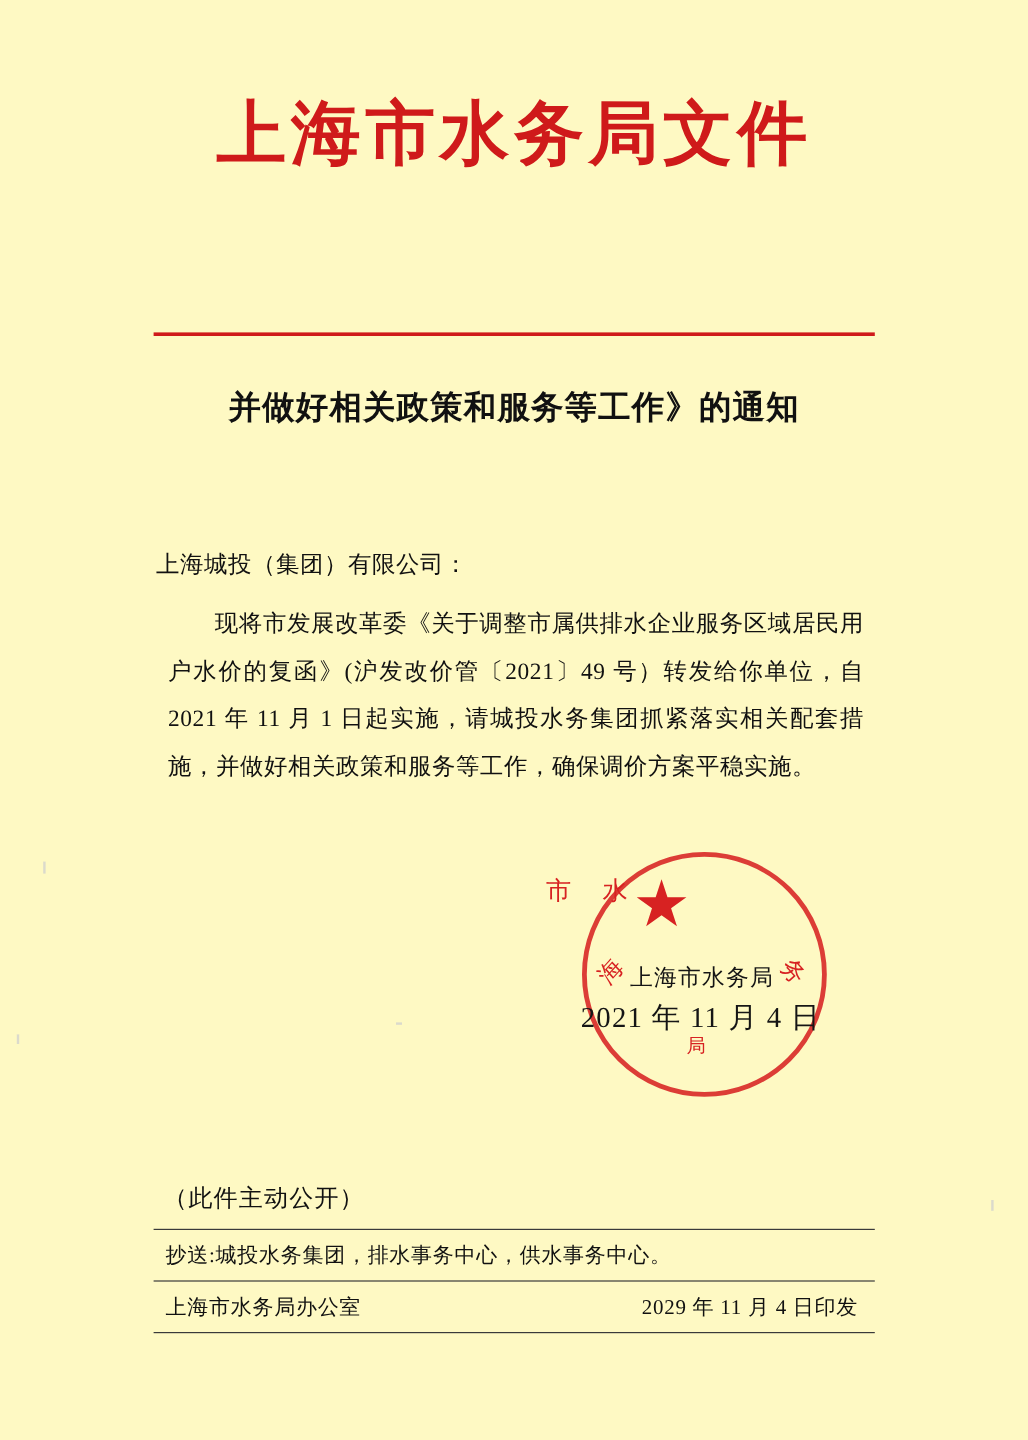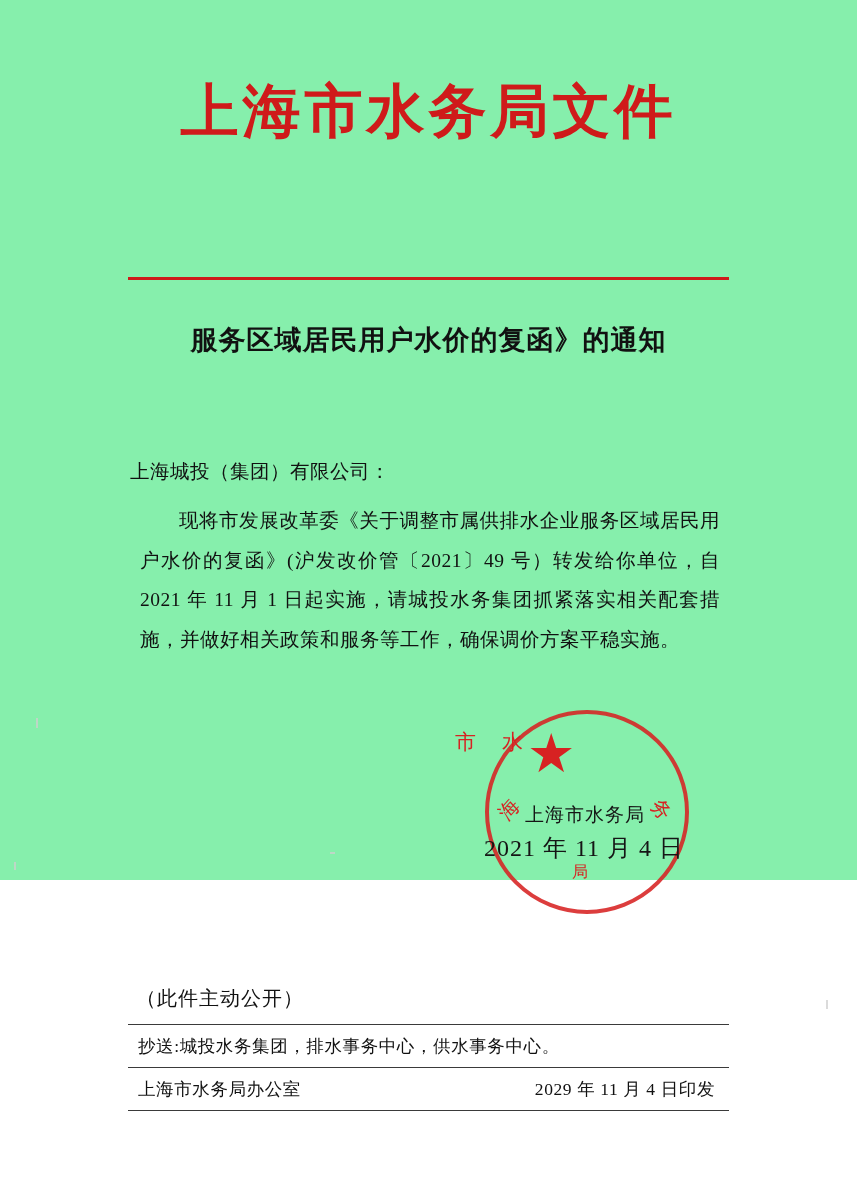--- a/index.html
+++ b/index.html
@@ -12,22 +12,22 @@
     height: 1200px;
     position: relative;
     font-family: "Liberation Serif", "DejaVu Serif", serif;
     color: #1a1a1a;
     overflow: hidden;
   }
 
   .page {
     position: relative;
     width: 857px;
-    height: 880px;
-    background: #86efac;
+    height: 1200px;
+    background: #fef9c3;
   }
 
   
   .doc-header {
     position: absolute;
     top: 78px;
     left: 0;
     width: 857px;
     text-align: center;
   }
@@ -246,21 +246,21 @@
 <div class="page">
 
   <div class="doc-header">
     <div class="doc-header-title">上海市水务局文件</div>
   </div>
 
 
   <div class="red-rule"></div>
 
   <div class="doc-title">
-    <span class="line">服务区域居民用户水价的复函》的通知</span>
+    <span class="line">并做好相关政策和服务等工作》的通知</span>
   </div>
 
   <div class="body-block">
     <p class="addressee">上海城投（集团）有限公司：</p>
     <p class="para">现将市发展改革委《关于调整市属供排水企业服务区域居民用户水价的复函》(沪发改价管〔2021〕49 号）转发给你单位，自 2021 年 11 月 1 日起实施，请城投水务集团抓紧落实相关配套措施，并做好相关政策和服务等工作，确保调价方案平稳实施。</p>
   </div>
 
   <div class="seal-area">
     <div class="seal"></div>
     <div class="seal-text-top">市水</div>

